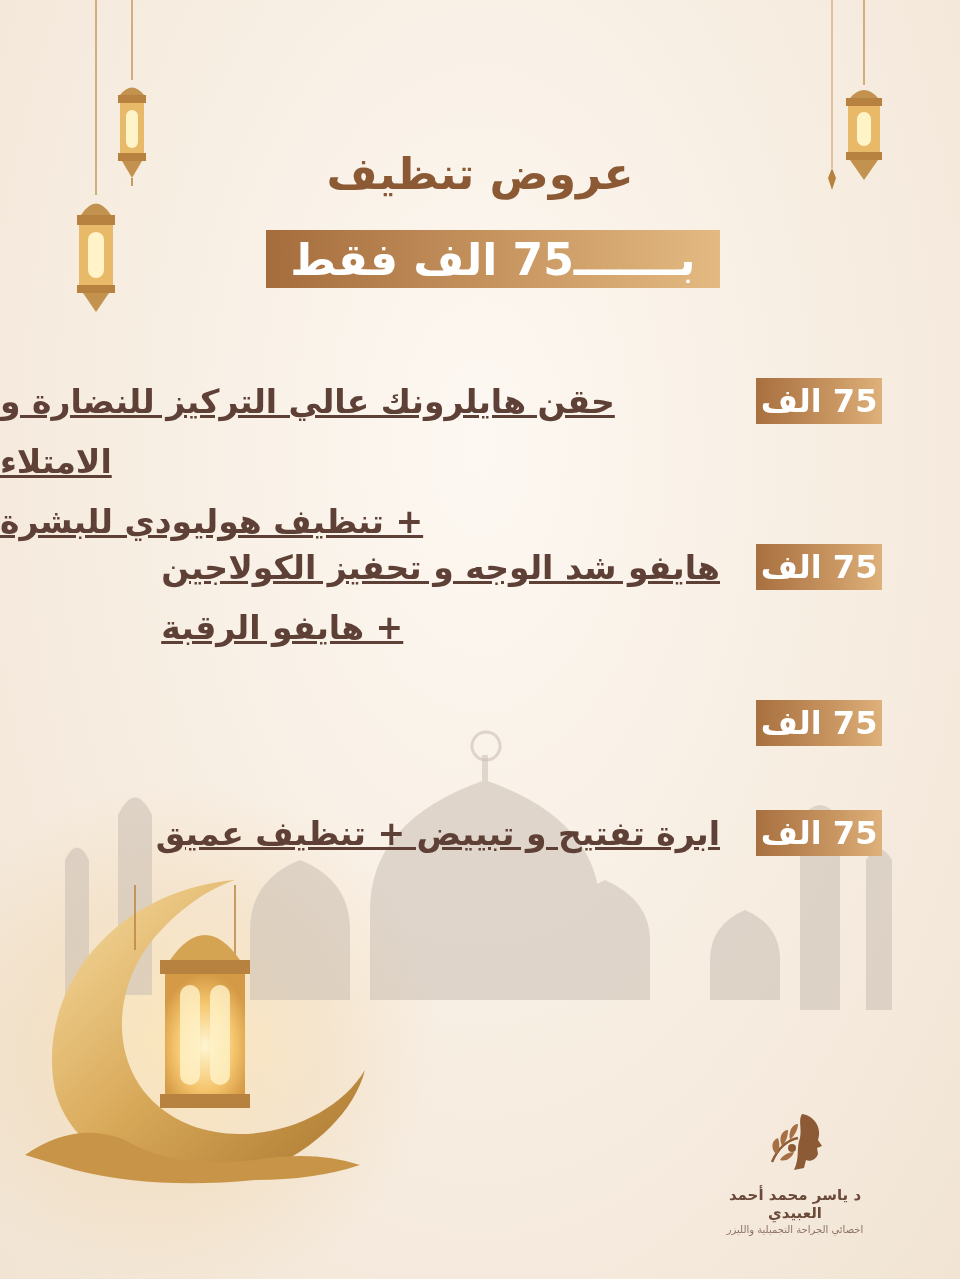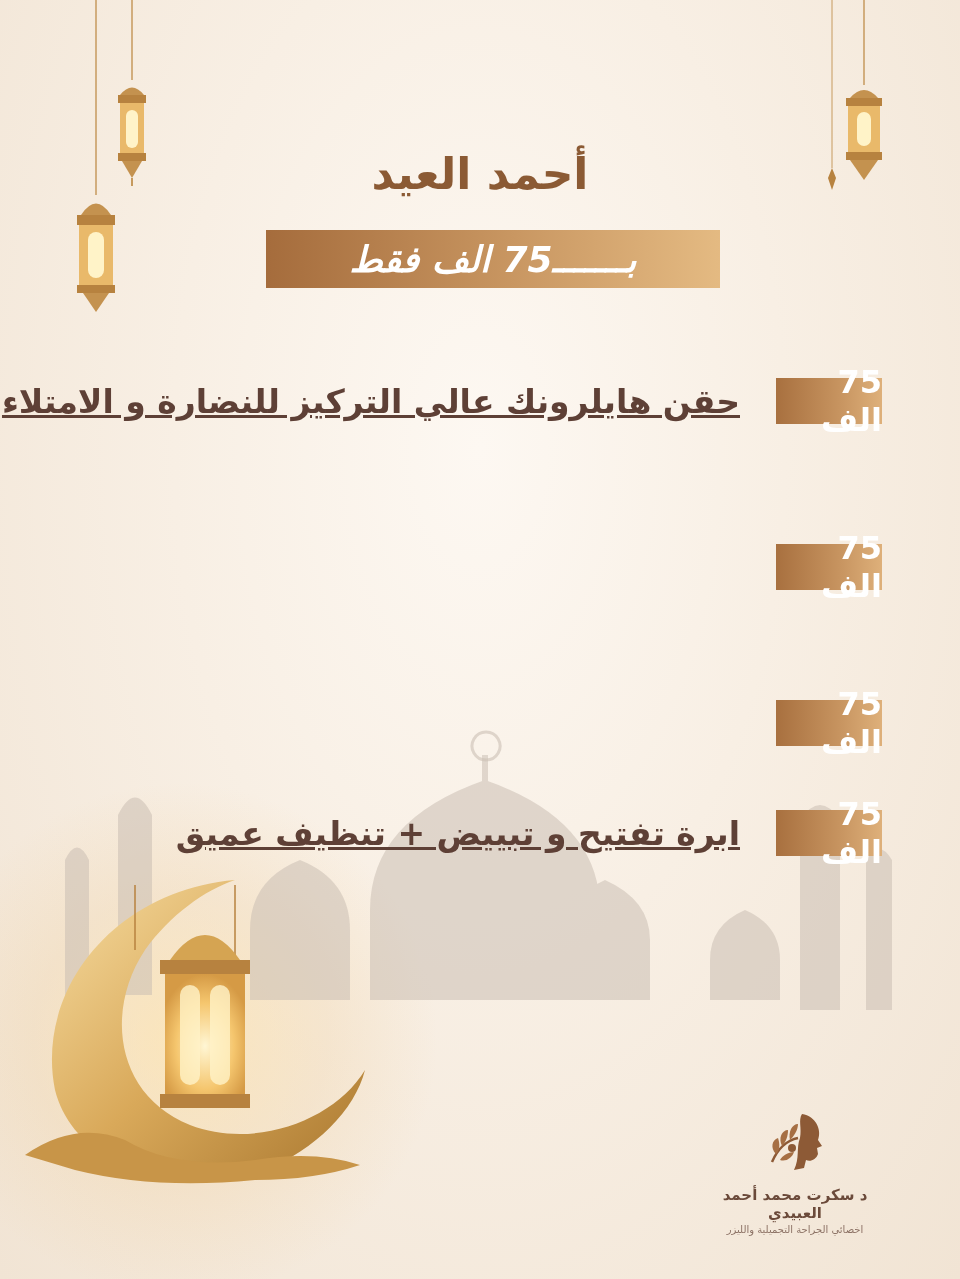--- a/index.html
+++ b/index.html
@@ -21,28 +21,28 @@
     .title {
       position: absolute; top: 148px; left: 0; width: 960px; text-align: center;
       color: #8b5a34; font-size: 44px; font-weight: bold; direction: rtl;
     }
     .subtitle-bar {
       position: absolute; top: 230px; left: 266px; width: 454px; height: 58px;
       background: linear-gradient(90deg, #a56c3c 0%, #c99762 55%, #e4ba82 100%);
       display: flex; align-items: center; justify-content: center;
     }
     .subtitle-bar span {
-      color: #ffffff; font-size: 36px; font-weight: bold; direction: rtl; letter-spacing: 1px; font-style: italic;
+      color: #ffffff; font-size: 44px; font-weight: bold; direction: rtl; letter-spacing: 1px;
     }
     .offer {
       position: absolute; right: 78px; display: flex; flex-direction: row-reverse; align-items: flex-start; gap: 36px;
     }
     .badge {
       background: linear-gradient(90deg, #a8703f 0%, #c79460 60%, #deb07a 100%);
-      color: #fff; font-size: 32px; font-weight: bold; width: 106px; height: 46px;
+      color: #fff; font-size: 32px; font-weight: bold; width: 126px; height: 46px;
       display: flex; align-items: center; justify-content: center; direction: rtl; flex-shrink: 0;
       margin-top: 6px;
     }
     .offer-text {
       color: #5e4036; font-size: 33px; line-height: 60px; direction: rtl; text-align: left; font-weight: bold; text-decoration: underline;
     }
     .logo {
       position: absolute; left: 700px; top: 1108px; width: 190px; text-align: center;
     }
     .logo .name { color: #6b4a3a; font-size: 15px; font-weight: bold; direction: rtl; margin-top: 4px; }
@@ -127,34 +127,39 @@
   <line x1="120" y1="15" x2="120" y2="80" stroke="#b7823f" stroke-width="1.5"></line>
   <line x1="220" y1="15" x2="220" y2="160" stroke="#b7823f" stroke-width="1.5"></line>
   <path d="M155 90 Q190 40 225 90 Z" fill="#d5a452"></path>
   <rect x="145" y="90" width="90" height="14" fill="#b7823f"></rect>
   <rect x="150" y="104" width="80" height="120" fill="url(#flame)"></rect>
   <rect x="165" y="115" width="20" height="100" rx="10" fill="#fff3c8" opacity="0.8"></rect>
   <rect x="195" y="115" width="20" height="100" rx="10" fill="#fff3c8" opacity="0.8"></rect>
   <rect x="145" y="224" width="90" height="14" fill="#b7823f"></rect>
 </svg>
 
-<div class="title">أحمد العيد</div>
+<div class="title">عروض تنظيف</div>
 <div class="subtitle-bar">
   <span>بـــــــ75 الف فقط</span>
 </div>
 
 <div class="offer" style="top:372px;">
   <div class="badge">75 الف</div>
   <div class="offer-text">
     <div>حقن هايلرونك عالي التركيز للنضارة و الامتلاء</div>
+    <div>+ تنظيف هوليودي للبشرة</div>
   </div>
 </div>
 
 <div class="offer" style="top:538px;">
   <div class="badge">75 الف</div>
+  <div class="offer-text">
+    <div>هايفو شد الوجه و تحفيز الكولاجين</div>
+    <div>+ هايفو الرقبة</div>
+  </div>
 </div>
 
 <div class="offer" style="top:694px;">
   <div class="badge">75 الف</div>
 </div>
 
 <div class="offer" style="top:804px;">
   <div class="badge">75 الف</div>
   <div class="offer-text">
     <div>ابرة تفتيح و تبييض + تنظيف عميق</div>
@@ -164,15 +169,15 @@
 <div class="logo">
   <svg width="70" height="70" viewBox="0 0 70 70">
     <path d="M42 6 C56 8 62 22 58 32 L62 38 L57 40 L58 46 C56 52 50 54 46 52 L44 60 L34 62 C40 50 36 40 40 30 C42 20 38 12 42 6 Z" fill="#8d5a36"></path>
     <path d="M12 54 C18 40 28 32 38 30" stroke="#8d5a36" stroke-width="2.5" fill="none"></path>
     <path d="M16 46 C10 40 12 32 18 30 C20 36 20 42 16 46 Z" fill="#a66f44"></path>
     <path d="M22 38 C18 30 22 22 28 22 C28 28 26 34 22 38 Z" fill="#a66f44"></path>
     <path d="M30 32 C28 24 32 16 38 16 C38 22 34 28 30 32 Z" fill="#a66f44"></path>
     <path d="M20 52 C26 54 32 50 34 44 C28 44 22 48 20 52 Z" fill="#a66f44"></path>
     <circle cx="32" cy="40" r="4" fill="#8d5a36"></circle>
   </svg>
-  <div class="name">د سكرت محمد أحمد العبيدي</div>
+  <div class="name">د ياسر محمد أحمد العبيدي</div>
   <div class="role">اخصائي الجراحة التجميلية والليزر</div>
 </div>
 
 </body></html>

